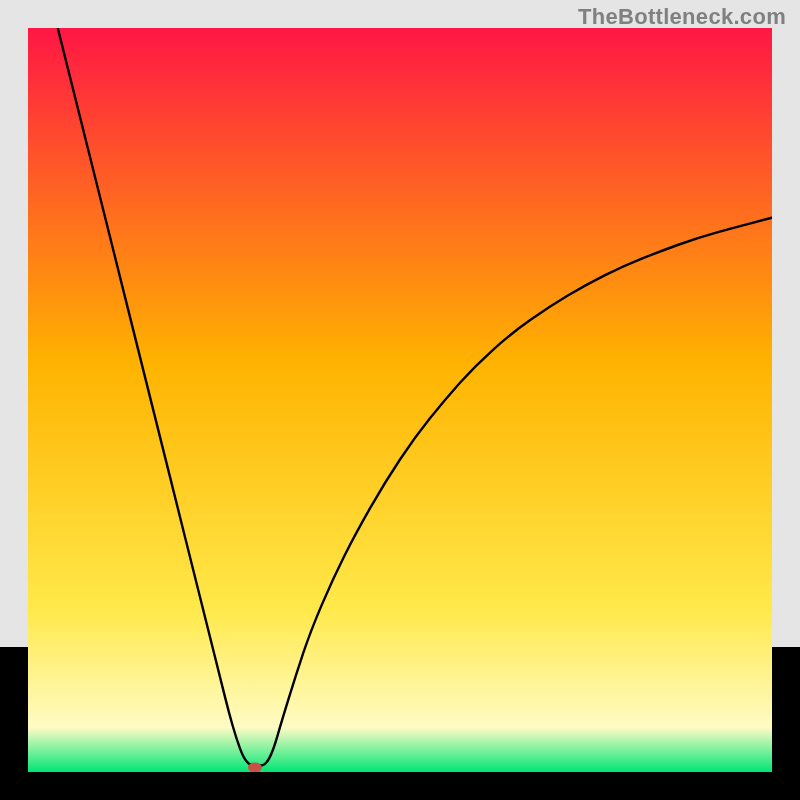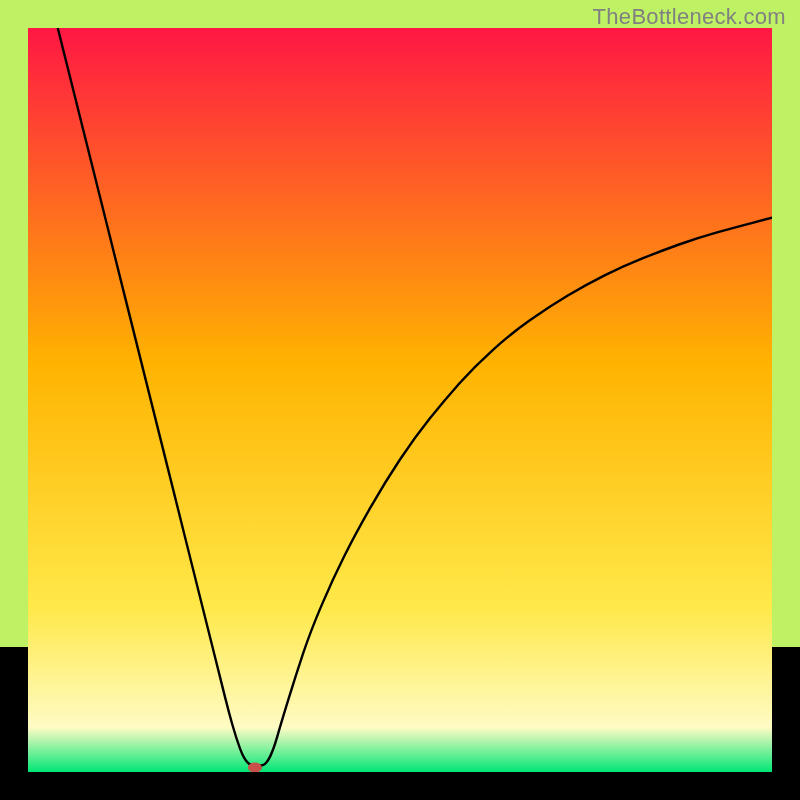--- a/index.html
+++ b/index.html
@@ -8,21 +8,22 @@
     width: 800px;
     height: 800px;
     background: #000;
     font-family: Arial, Helvetica, sans-serif;
     overflow: hidden;
   }
   .frame {
     position: relative;
     width: 800px;
     height: 647px;
-    background: #bef264;
+    background: #e5e5e5;
+    font-weight: bold;
   }
   .watermark {
     position: absolute;
     top: 4px;
     right: 14px;
     color: #808080;
     font-size: 22px;
     letter-spacing: 0.3px;
     z-index: 30;
     user-select: none;

